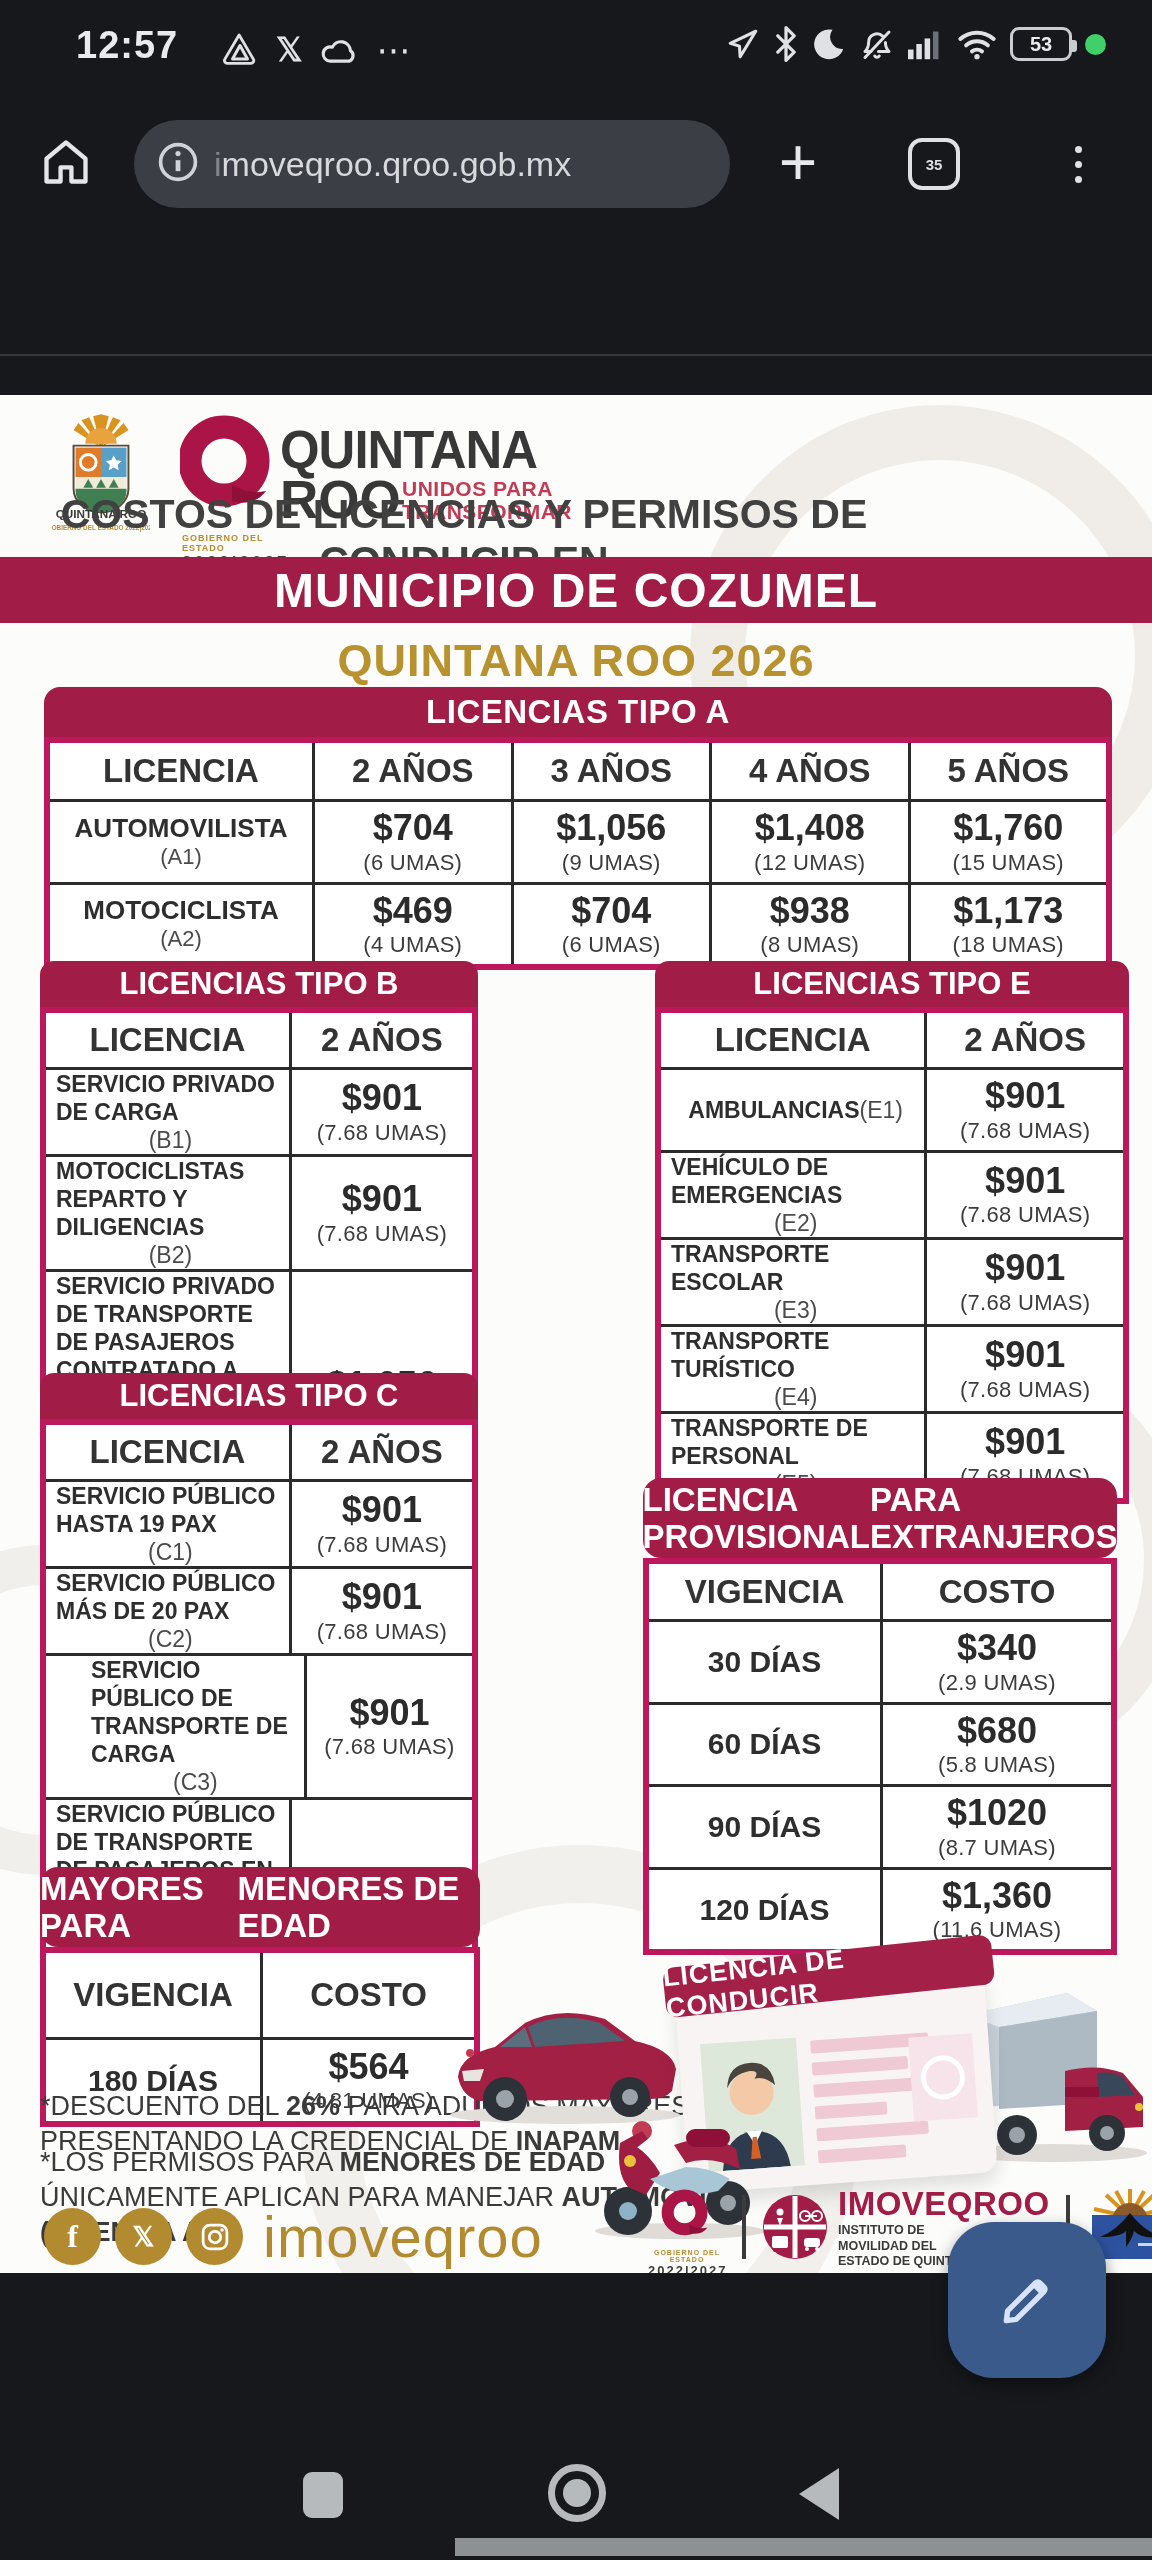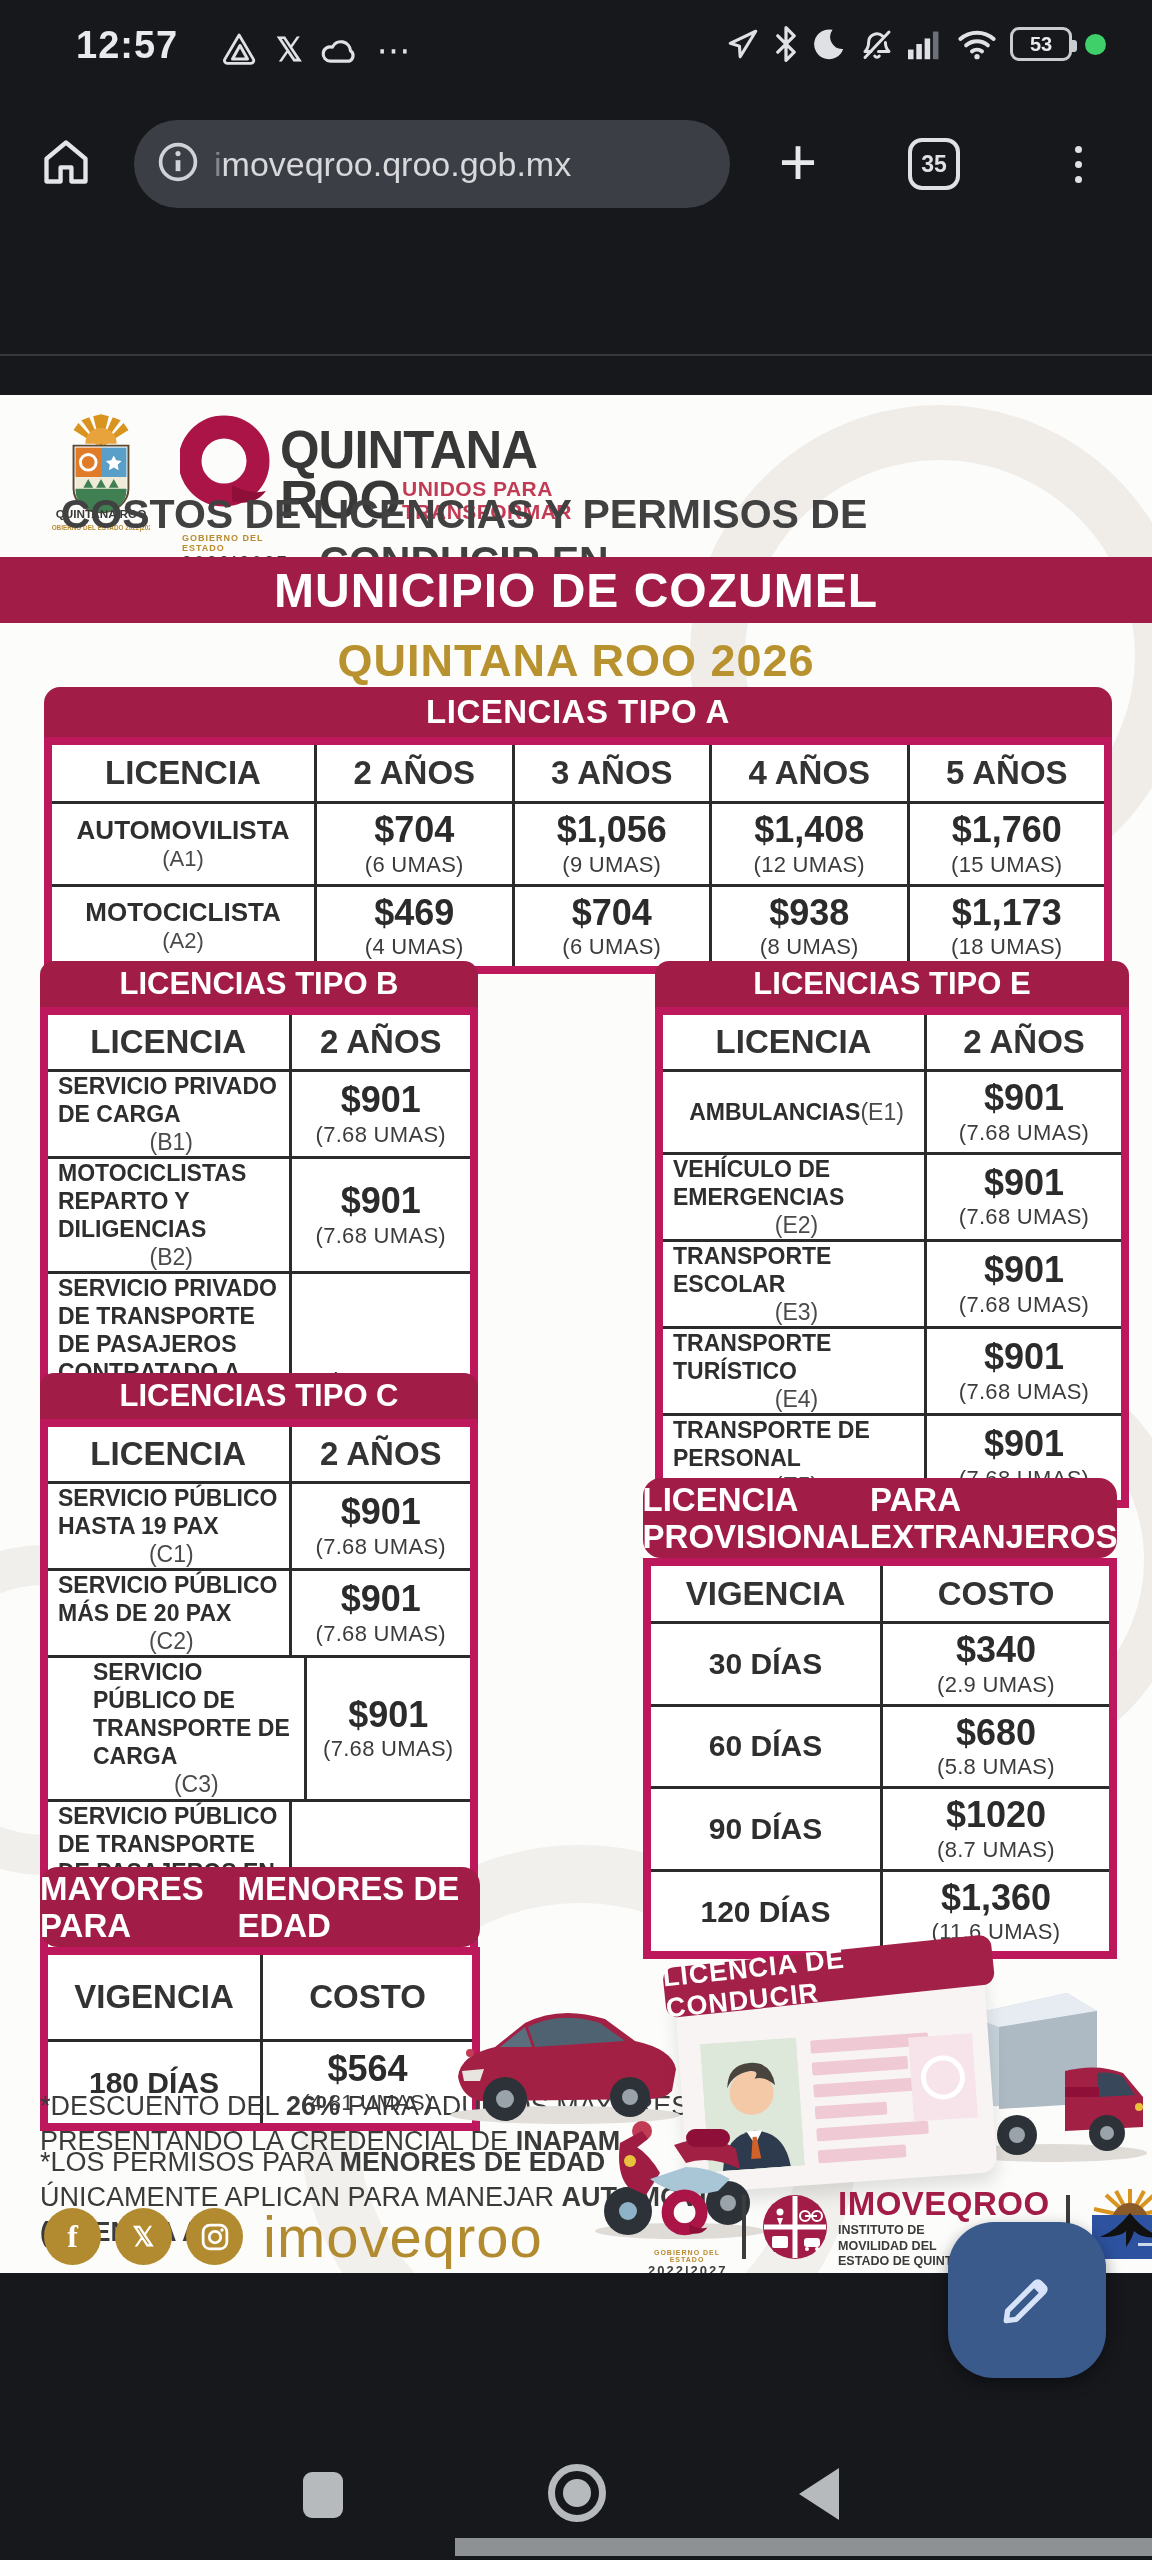--- a/index.html
+++ b/index.html
@@ -21,21 +21,21 @@
 
   
   .toolbar{position:absolute;top:92px;left:0;width:1152px;height:172px;}
   .home-ico{position:absolute;left:40px;top:44px;}
   .urlpill{position:absolute;left:134px;top:28px;width:596px;height:88px;border-radius:44px;background:#3b3e44;display:flex;align-items:center;padding-left:22px;}
   .info-ico{flex:0 0 auto;margin-right:14px;}
   .urltext{font-size:34px;color:#d7d9dc;white-space:nowrap;overflow:hidden;}
   .urltext .pfx{color:#83878d;}
   .plusbtn{position:absolute;left:756px;top:20px;width:84px;height:100px;display:flex;align-items:center;justify-content:center;font-size:66px;font-weight:300;color:#e6e8ea;}
   .tabbtn{position:absolute;left:908px;top:46px;width:52px;height:52px;border:4px solid #dfe1e4;border-radius:14px;display:flex;align-items:center;justify-content:center;}
-  .tabbtn span{font-size:23px;font-weight:700;color:#dfe1e4;}
+  .tabbtn span{font-size:15px;font-weight:700;color:#dfe1e4;}
   .kebab{position:absolute;left:1058px;top:40px;width:40px;height:64px;display:flex;flex-direction:column;align-items:center;justify-content:center;gap:8px;}
   .kebab i{width:7px;height:7px;border-radius:50%;background:#dfe1e4;}
   .tb-divider{position:absolute;top:262px;left:0;width:1152px;height:2px;background:#35383d;}
 
   
   .page{position:absolute;top:395px;left:0;width:1152px;height:1878px;background:#fcfcfb;overflow:hidden;}
   .wm{position:absolute;border-radius:50%;border:52px solid #efedе9;}
   .wm1{left:690px;top:10px;width:500px;height:500px;border:55px solid #f0ede9;}
   .wm2{left:760px;top:950px;width:430px;height:430px;border:46px solid #f0ede9;}
   .wm3{left:-120px;top:1150px;width:330px;height:330px;border:40px solid #f1efeb;}
@@ -55,21 +55,21 @@
   .muni-band{position:absolute;left:0;top:162px;width:1152px;height:66px;background:#a21c48;display:flex;align-items:center;justify-content:center;z-index:2;}
   .muni-band span{color:#fff;font-size:48px;font-weight:800;letter-spacing:1px;}
   .year-title{position:absolute;left:0;top:240px;width:1152px;text-align:center;font-size:45px;font-weight:800;color:#b8922e;letter-spacing:1px;z-index:2;}
 
   
   .tblwrap{position:absolute;z-index:2;}
   .band{background:#a21c48;color:#fff;display:flex;align-items:center;justify-content:center;font-weight:800;}
   .band-a{height:50px;border-radius:16px 16px 0 0;font-size:33px;letter-spacing:.5px;}
   .band-sm{height:46px;border-radius:14px 14px 0 0;font-size:31px;}
   .band-2l{height:80px;border-radius:18px;flex-direction:row;font-size:33px;line-height:1.13;}
-  .tbl{border:8px solid #be185d;background:#fff;}
+  .tbl{border:6px solid #be185d;background:#fff;}
   .row{display:grid;}
   .row + .row{border-top:3px solid #2b2b2b;}
   .cell{display:flex;flex-direction:column;align-items:center;justify-content:center;padding:6px 8px;text-align:center;}
   .cell.bl{border-left:3px solid #2b2b2b;}
   .hdr{font-size:33px;font-weight:800;color:#333;}
   .grid-a .row{grid-template-columns:262px repeat(4,1fr);}
   .grid-two .row{grid-template-columns:57% 43%;}
   .grid-cost .row{grid-template-columns:50% 50%;}
   .hdr-row{height:56px;}
   .nm{font-weight:800;color:#2e2e2e;}

